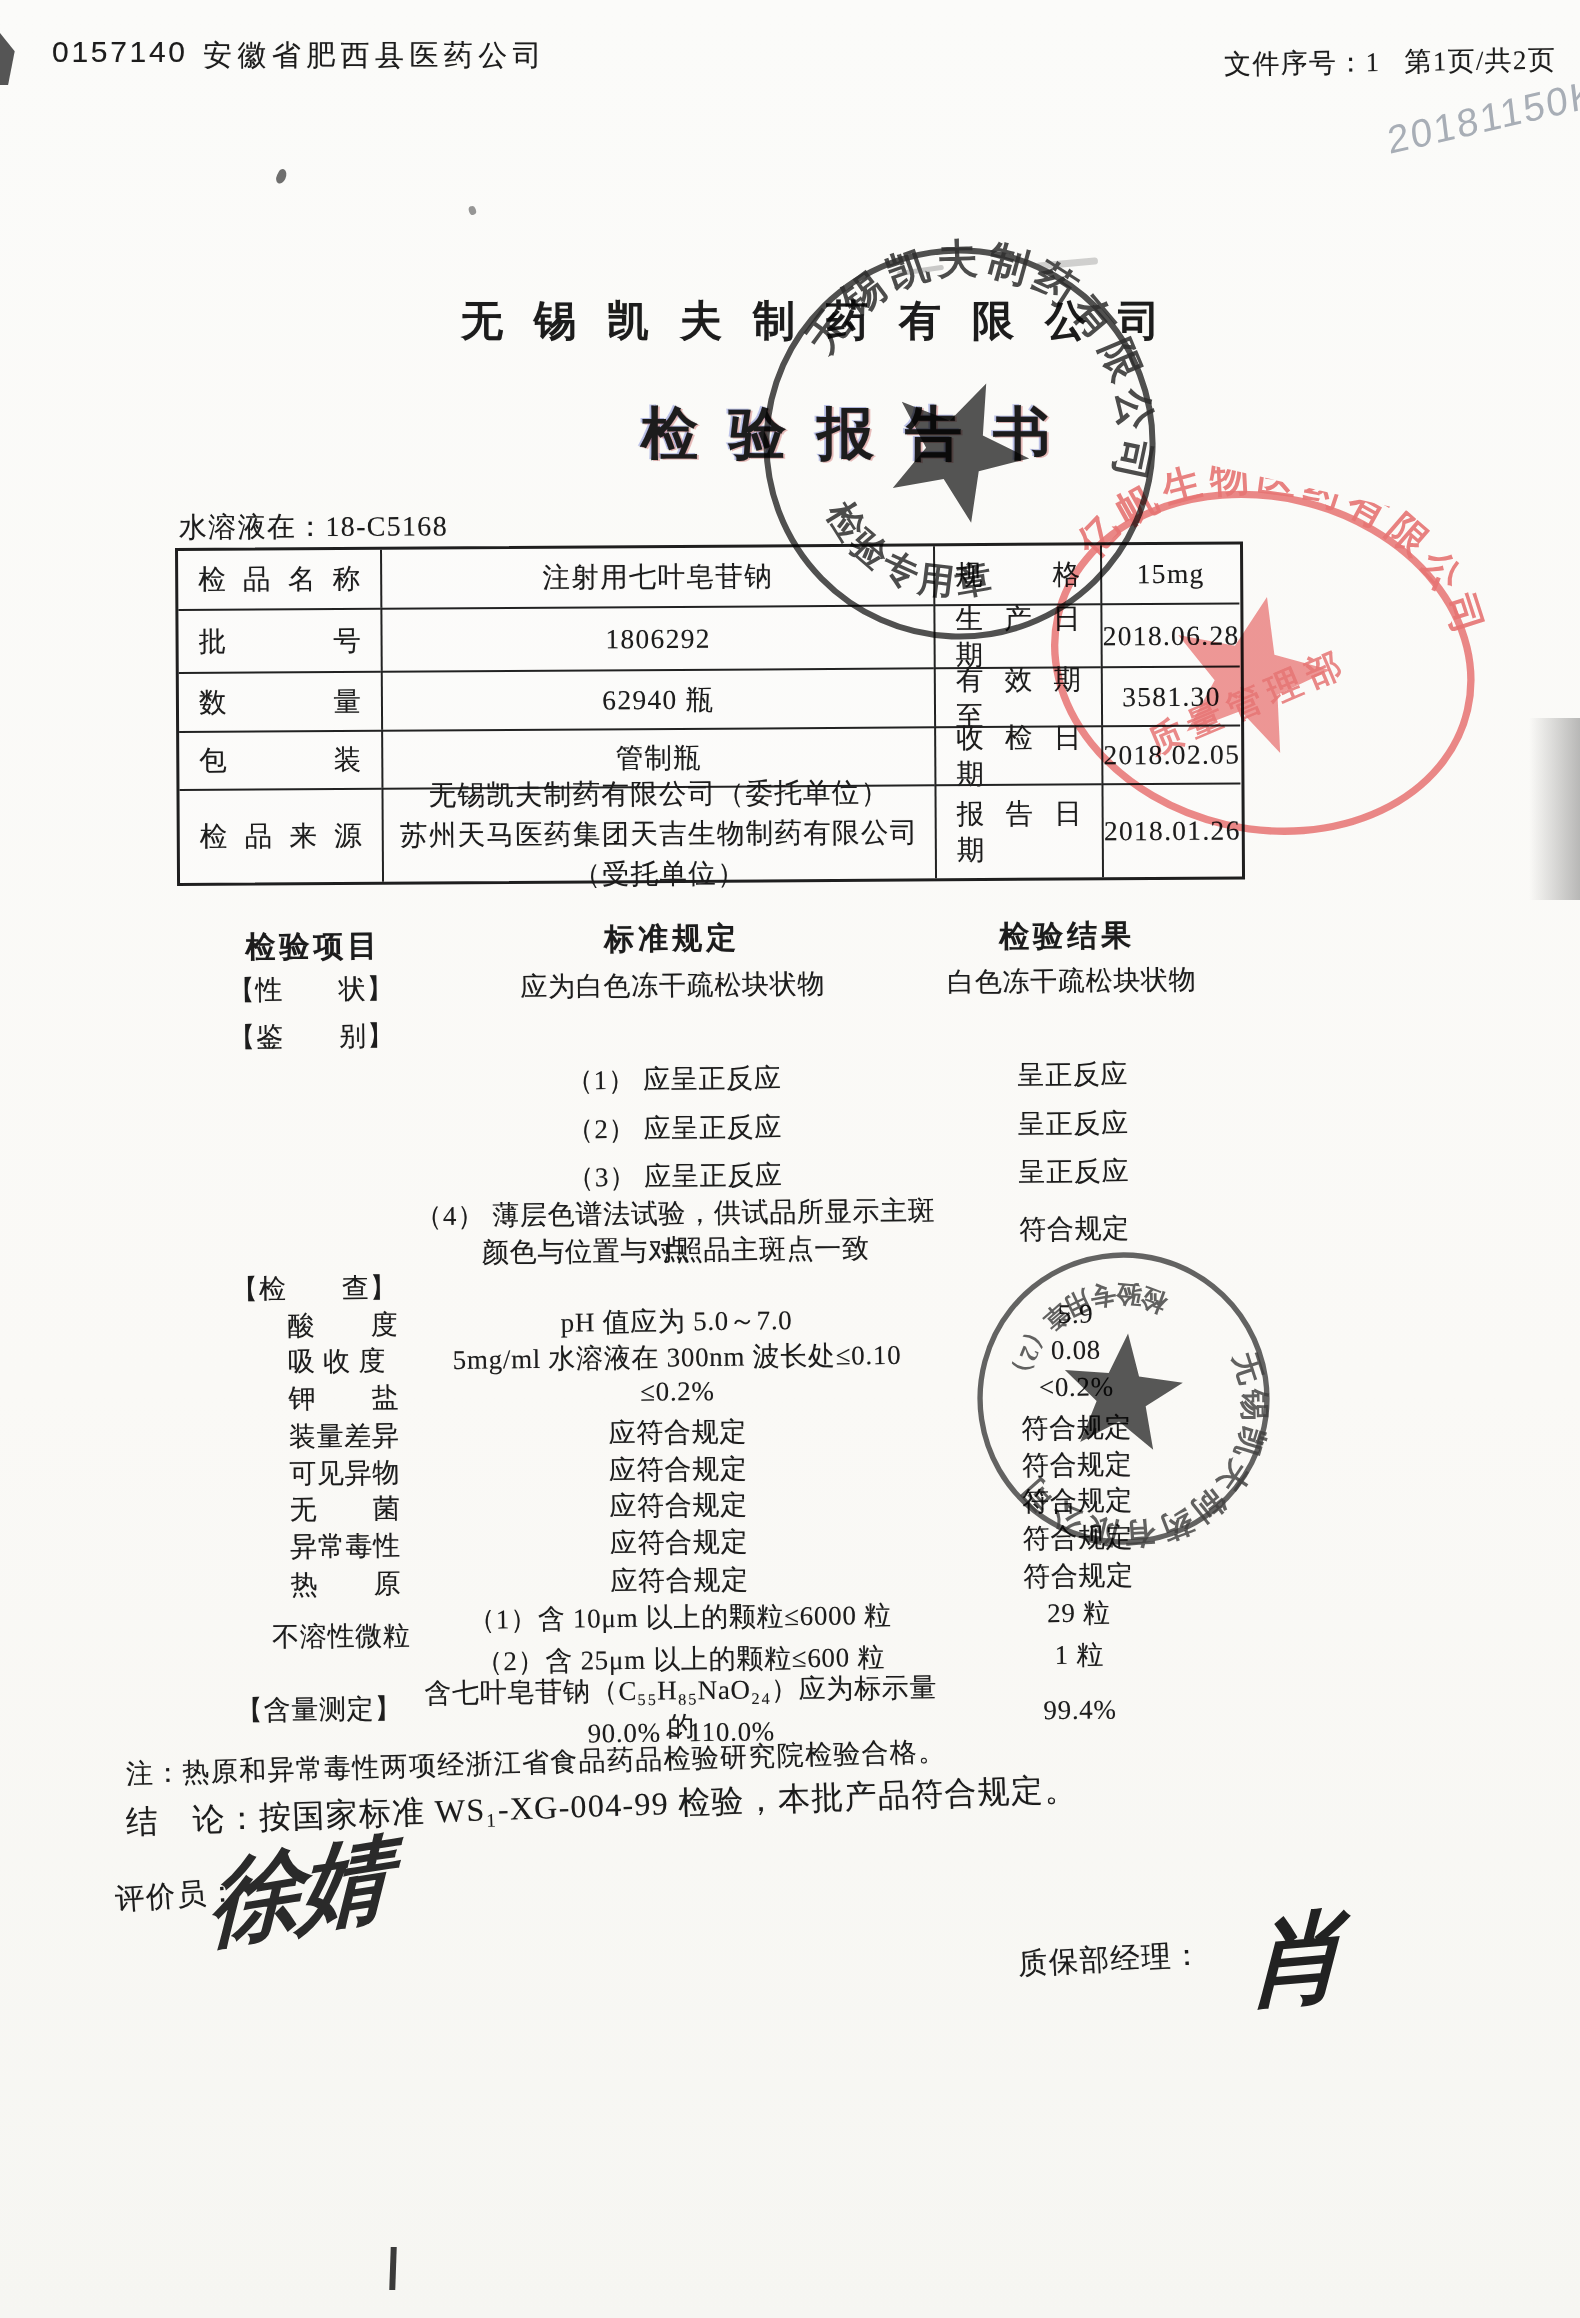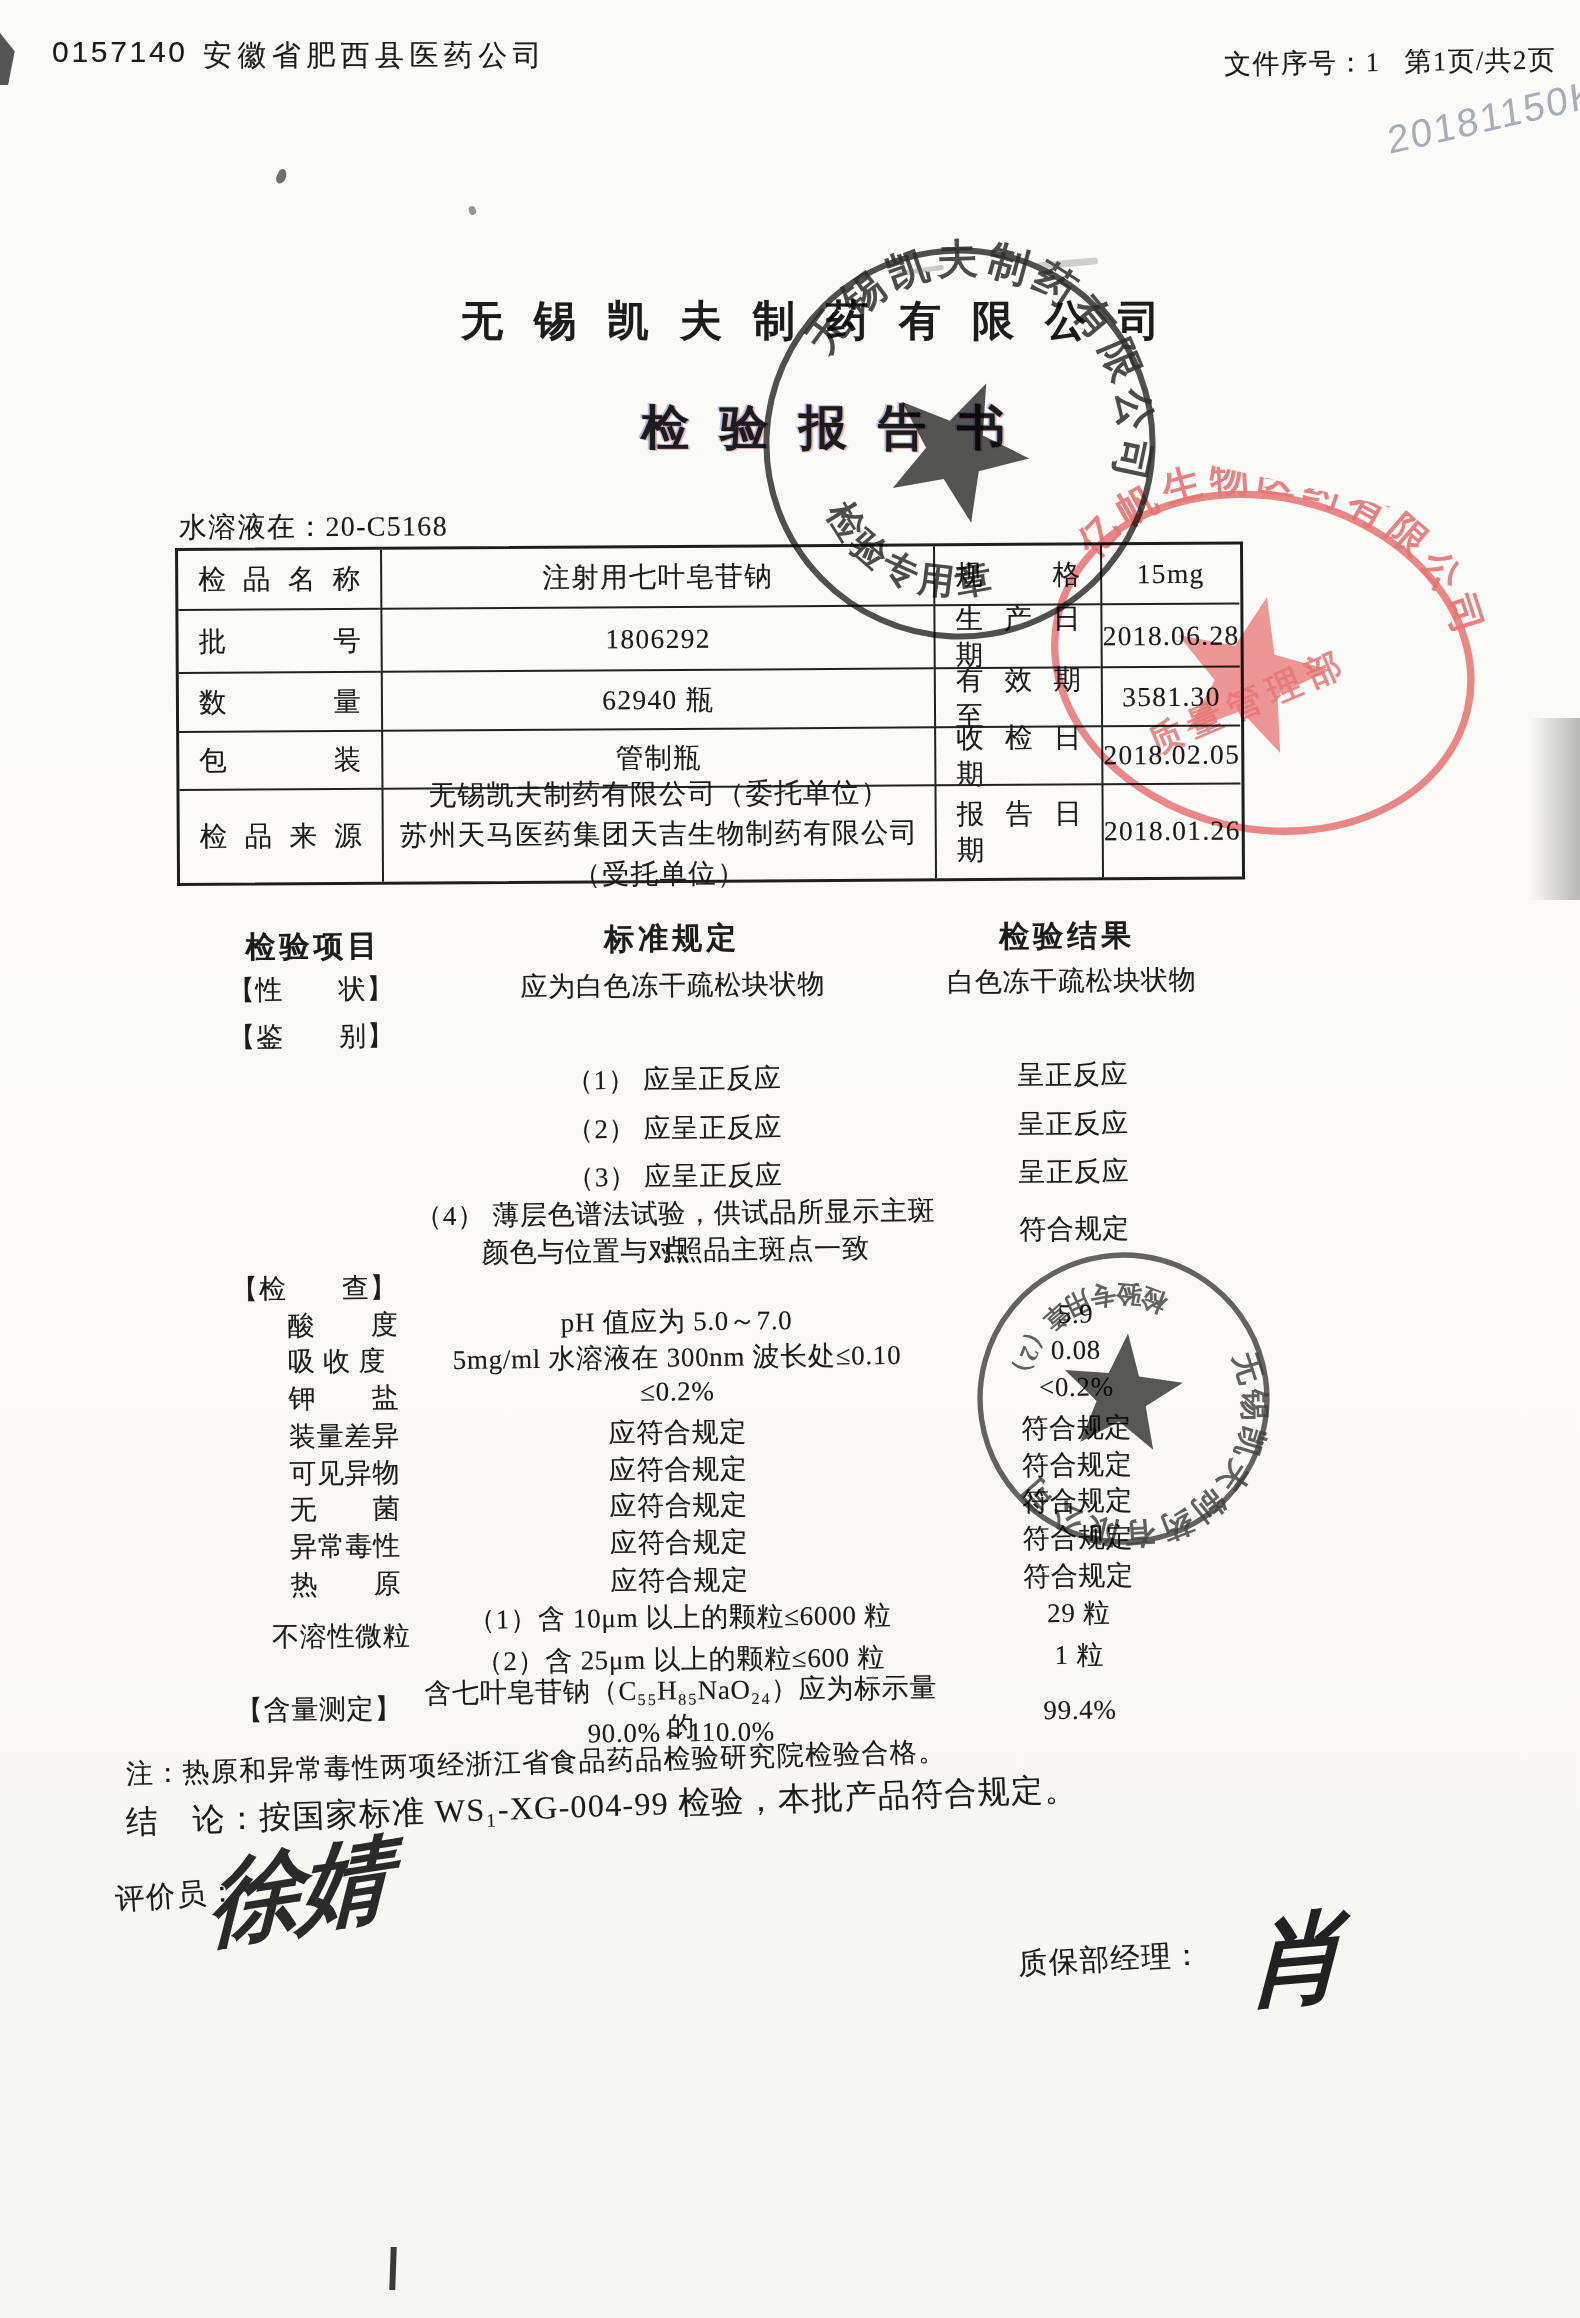--- a/index.html
+++ b/index.html
@@ -18,21 +18,21 @@
   .file-serial{right:25.4px;top:44px;font-size:27px;letter-spacing:1.3px;transform:rotate(-0.8deg);}
   .pencil-note{
     left:1385px;top:95px;font-size:39px;color:#9aa1ab;
     transform:rotate(-13deg) skewX(-6deg);letter-spacing:2px;opacity:.85;
     font-family:"Liberation Sans","DejaVu Sans",sans-serif;
   }
 
   
   .title-company{left:461px;top:293px;font-size:42px;letter-spacing:31px;font-weight:600;}
   .title-report{
-    left:641px;top:396px;font-size:48px;letter-spacing:31px;font-weight:700;
+    left:641px;top:396px;font-size:57px;letter-spacing:31px;font-weight:700;
     text-shadow:2px 0.7px 0 rgba(190,40,40,.28),-2px -0.7px 0 rgba(40,60,200,.28),0 0 1.3px rgba(0,0,0,.55);
   }
 
   
   .report-no{left:179px;top:508px;font-size:28px;letter-spacing:1.3px;transform:rotate(-0.3deg);}
 
   
   .info-table{
     left:175px;top:548px;width:1062px;
     display:grid;
@@ -112,21 +112,21 @@
   <div class="abs txt file-serial">
     <span>文件序号：</span><span>1</span>&nbsp;&nbsp;
     <span>第1页/共2页</span>
   </div>
   <div class="abs pencil-note">20181150K</div>
 
   <div class="abs txt title-company">无锡凯夫制药有限公司</div>
   <div class="abs title-report">检验报告书</div>
 
   <div class="abs txt report-no">
-    <span>水溶液在：</span><span>20-C5168</span>
+    <span>水溶液在：</span><span>18-C5168</span>
   </div>
 
   <div class="abs info-table txt">
 
     <div class="cell first-col first-row">
         <span class="jl">检 品 名 称</span>
       </div>
     <div class="cell val first-row">
         <span class="vline">注射用七叶皂苷钠</span>
       </div>

